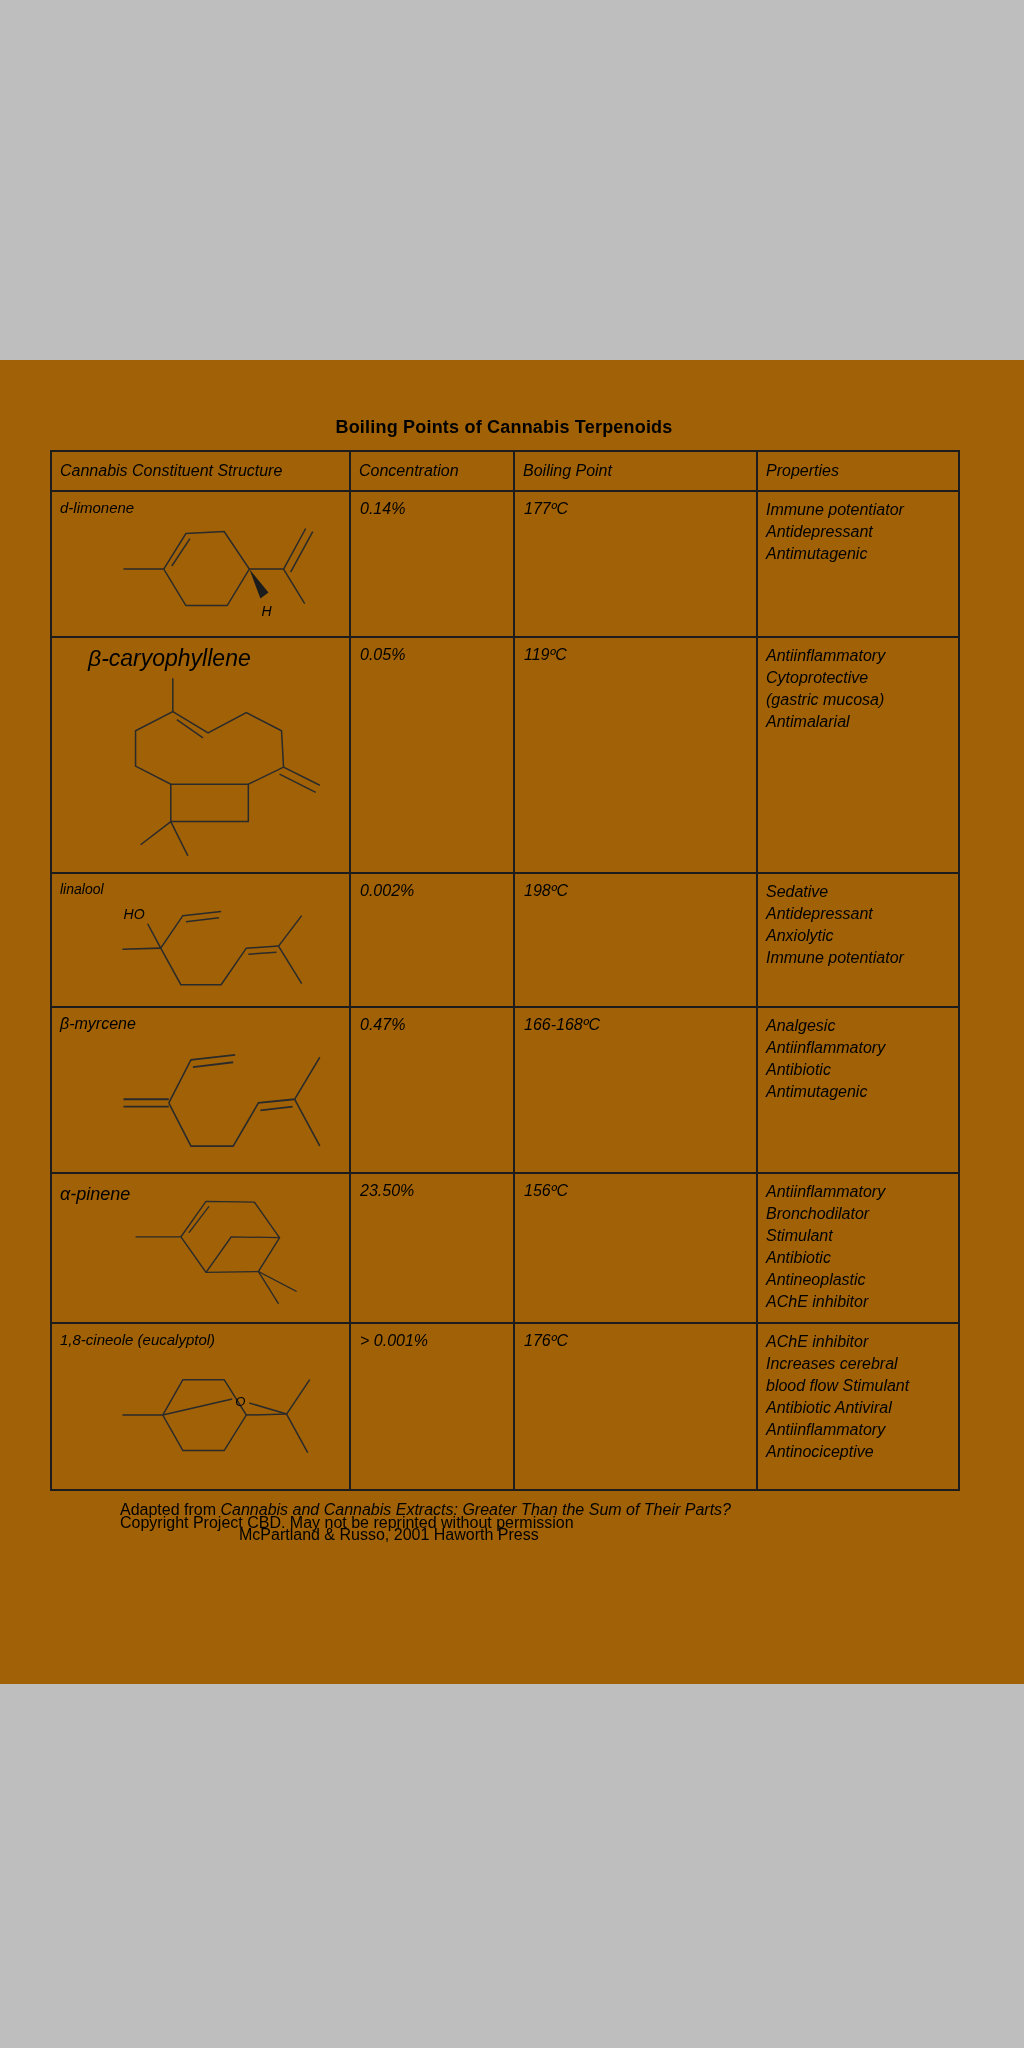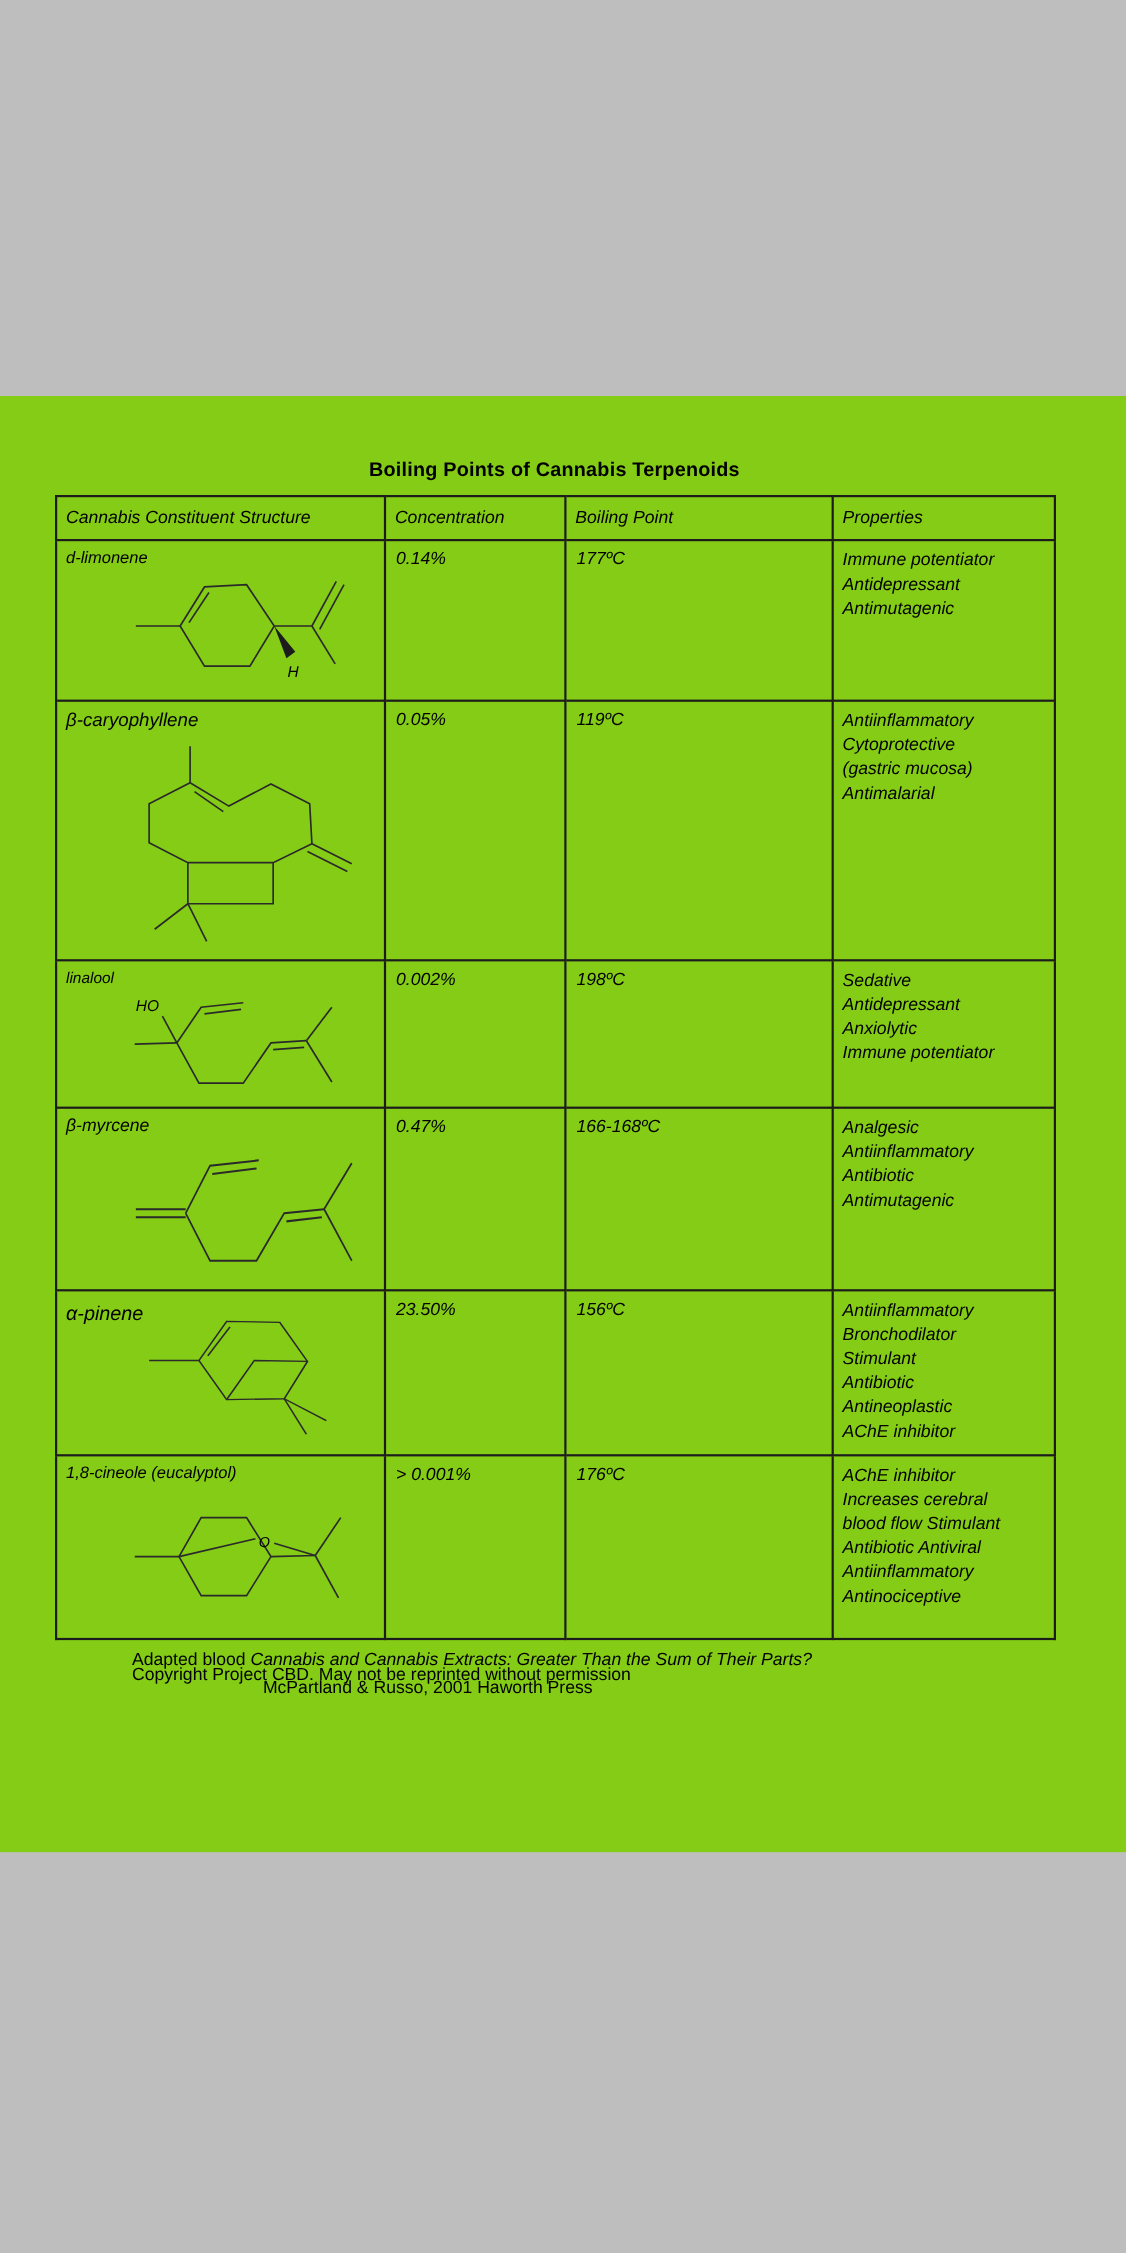--- a/index.html
+++ b/index.html
@@ -9,21 +9,21 @@
     font-family:"Liberation Sans", sans-serif;
     color:#000;
     overflow:hidden;
   }
   .canvas{position:relative;width:1024px;height:2048px;}
   .gray-band{position:absolute;left:0;width:1024px;background:#bebebe;}
   .gray-band.top{top:0;height:360px;}
   .gray-band.bottom{top:1684px;height:364px;}
   .page{
     position:absolute;left:0;top:360px;width:1024px;height:1324px;
-    background:#84cc16;
+    background:#a16207;
   }
   .title{
     position:absolute;left:50px;top:57px;width:908px;
     margin:0;text-align:center;
     font-size:18px;font-weight:bold;letter-spacing:0.2px;
   }
   .terpene-table{
     position:absolute;left:50px;top:90px;
     width:908px;
     border-collapse:collapse;table-layout:fixed;
@@ -43,21 +43,21 @@
   .terpene-table td{vertical-align:top;}
   .val-cell{padding:8px 8px 0 9px;}
   .props-cell{
     padding:7px 8px 0 8px;
     line-height:22px;
     white-space:pre-line;
   }
   .struct-cell{position:relative;padding:12px;}
   .chem-name{position:absolute;left:8px;top:7px;white-space:nowrap;}
   .name-0{font-size:15px;}
-  .name-1{font-size:17px;}
+  .name-1{font-size:23px;margin-left:28px;}
   .name-2{font-size:14px;}
   .name-3{font-size:16px;}
   .name-4{font-size:18px;top:10px;}
   .name-5{font-size:15px;}
   .structure{position:absolute;left:0;top:0;width:100%;height:100%;}
   .structure path,.structure line,.structure polyline{
     fill:none;stroke:#2a2a2a;stroke-width:1.5;
   }
   .structure polygon{fill:#1c1c1c;stroke:none;}
   .structure text{
@@ -226,19 +226,19 @@
 Increases cerebral
 blood flow Stimulant
 Antibiotic Antiviral
 Antiinflammatory
 Antinociceptive</td>
         </tr>
 
       </tbody>
     </table>
 
-    <div class="footnote-line adapted-line"><span>Adapted blood </span><i>Cannabis and Cannabis Extracts: Greater Than the Sum of Their Parts?</i></div>
+    <div class="footnote-line adapted-line"><span>Adapted from </span><i>Cannabis and Cannabis Extracts: Greater Than the Sum of Their Parts?</i></div>
     <div class="footnote-line citation-line">McPartland &amp; Russo, 2001 Haworth Press</div>
     <div class="footnote-line copyright-line">Copyright Project CBD. May not be reprinted without permission</div>
   </div>
 
   <div class="gray-band bottom"></div>
 </div>
 
 </body></html>

